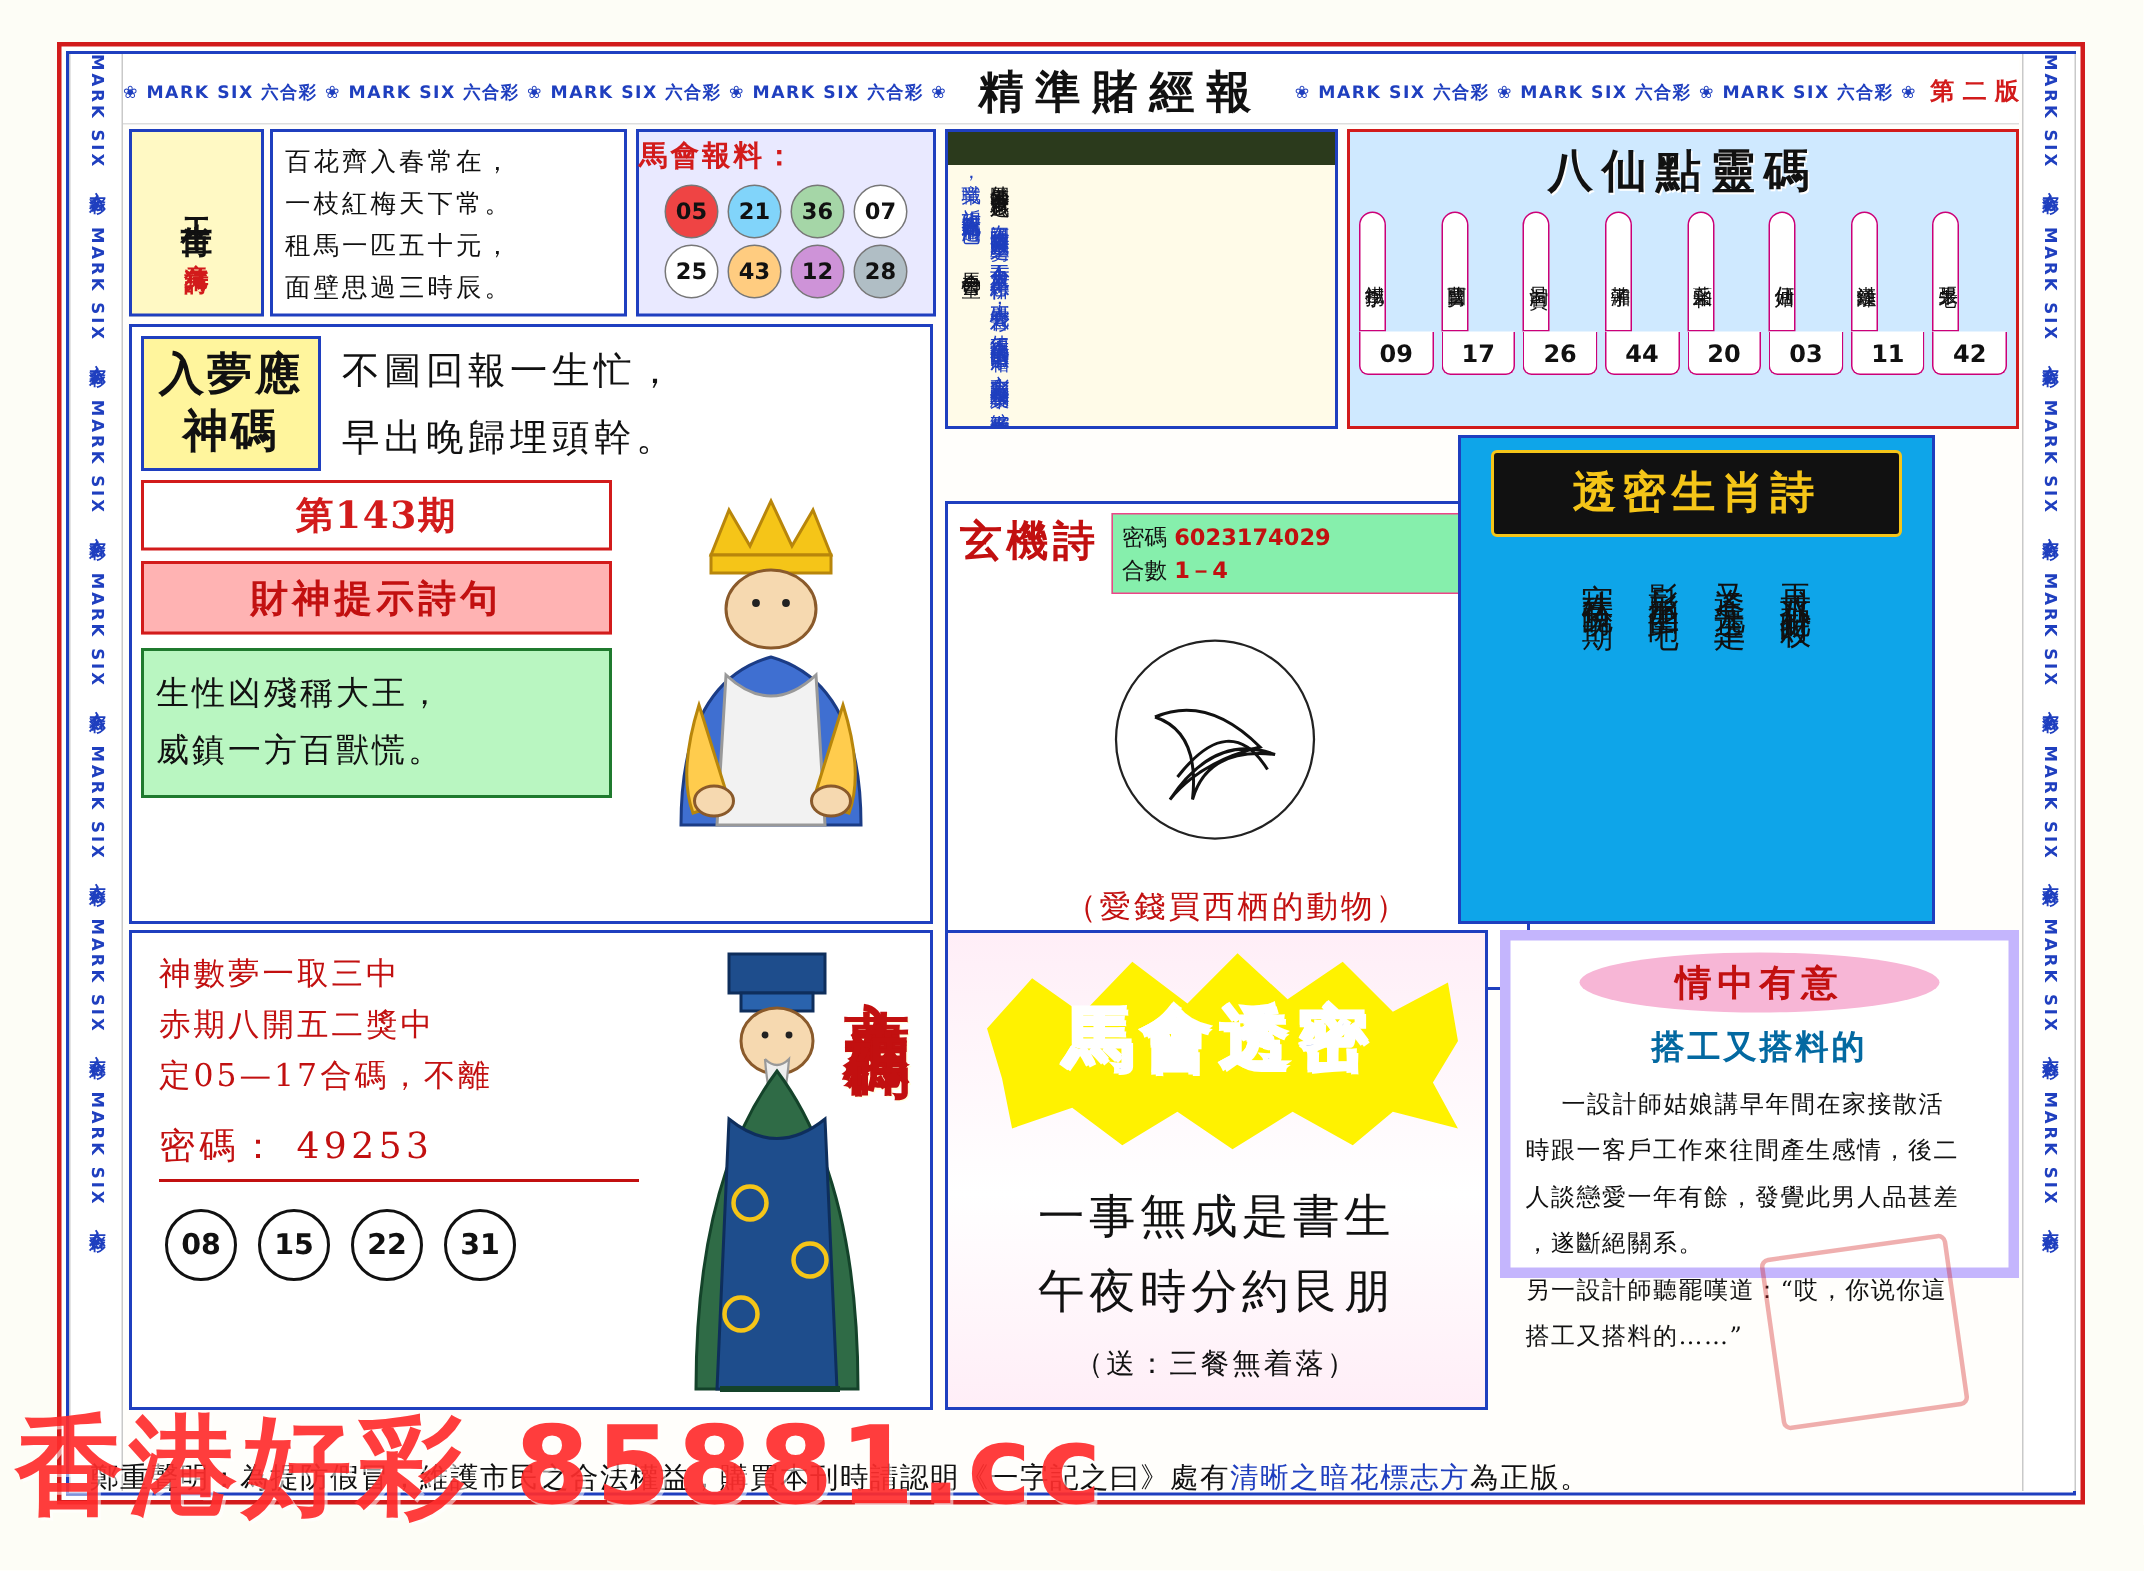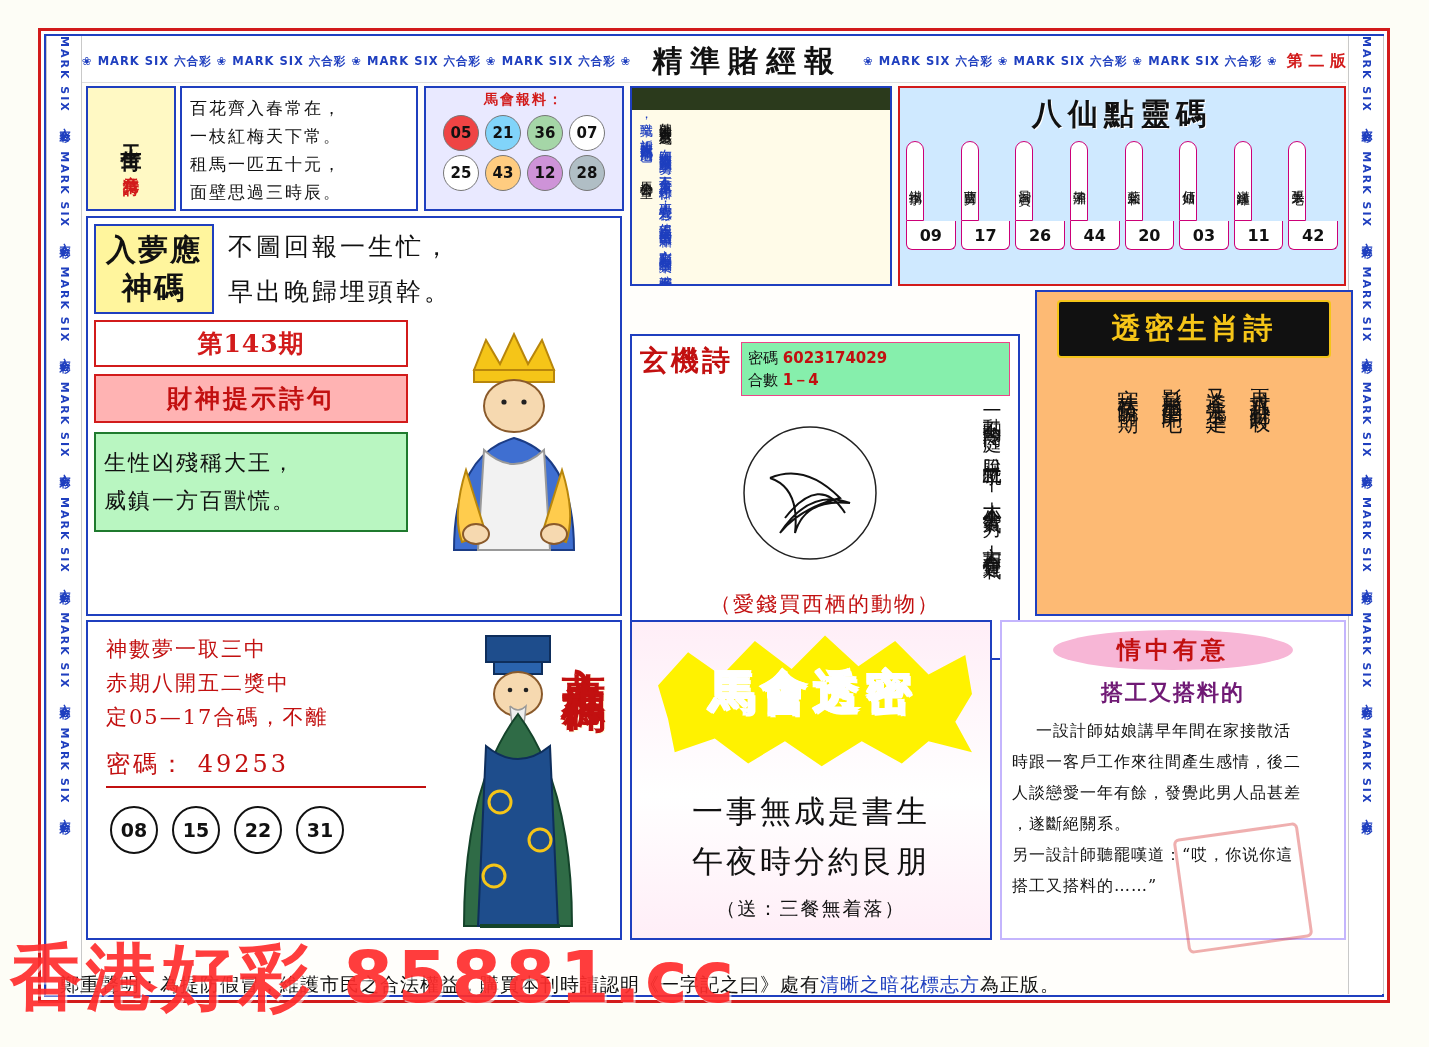--- a/index.html
+++ b/index.html
@@ -93,22 +93,22 @@
     font-family:"DejaVu Serif","Liberation Serif",serif;
     font-size:17px;color:#111;line-height:28px;letter-spacing:2px;
   }
 
   .horse-news{
     left:424px;top:86px;width:200px;height:125px;
     border:2px solid #1f3fbf;background:#e9e9ff;
   }
   .hn-title{
     font-family:"DejaVu Serif","Liberation Serif",serif;
-    font-weight:bold;font-size:14px;color:#d21b1b;
-    text-align:center;padding:3px 0 2px;letter-spacing:2px;
+    font-weight:bold;font-size:19px;color:#d21b1b;
+    text-align:left;padding:3px 0 2px;letter-spacing:2px;
   }
   .ball-row{display:flex;justify-content:center;gap:6px;margin-top:4px;}
   .ball{
     width:34px;height:34px;border-radius:50%;
     display:flex;align-items:center;justify-content:center;
     font-size:15px;font-weight:bold;color:#111;
     border:1px solid #777;
     font-family:"DejaVu Sans",sans-serif;
   }
 
@@ -223,22 +223,22 @@
     height:186px;
   }
   .xj-scribble{flex:1;display:flex;align-items:center;justify-content:center;}
   .xj-bottom{
     text-align:center;
     font-family:"DejaVu Serif","Liberation Serif",serif;
     font-size:21px;color:#c21010;letter-spacing:2px;padding-top:4px;
   }
 
   .toumi{
-    left:1035px;top:290px;width:318px;height:326px;
-    border:2px solid #1f3fbf;background:#fdba74;
+    left:972px;top:290px;width:318px;height:326px;
+    border:2px solid #1f3fbf;background:#0ea5e9;
   }
   .toumi-banner{
     margin:8px auto 0;width:270px;height:54px;background:#111;
     border:2px solid #f5c518;border-radius:4px;
     display:flex;align-items:center;justify-content:center;
   }
   .toumi-banner span{
     font-family:"DejaVu Serif","Liberation Serif",serif;
     font-weight:bold;font-size:29px;color:#f5c518;letter-spacing:4px;
   }
@@ -313,35 +313,35 @@
     font-family:"DejaVu Serif","Liberation Serif",serif;
     font-size:31px;line-height:50px;color:#111;letter-spacing:3px;
   }
   .mh2-note{
     text-align:center;padding-top:10px;
     font-family:"DejaVu Serif","Liberation Serif",serif;
     font-size:19px;color:#111;letter-spacing:2px;
   }
 
   .qing{
-    left:1000px;top:620px;width:346px;height:320px;
-    border:2px solid #c4b5fd;background:#ffffff;
+    left:1000px;top:620px;width:346px;height:232px;
+    border:7px solid #c4b5fd;background:#ffffff;
   }
   .qing-oval{
     margin:8px auto 0;width:240px;height:40px;border-radius:50%;
     background:#f7b6d6;display:flex;align-items:center;justify-content:center;
   }
   .qing-oval span{
     font-family:"DejaVu Serif","Liberation Serif",serif;
     font-weight:bold;font-size:24px;color:#c21010;letter-spacing:4px;
   }
   .qing-sub{
     text-align:center;padding-top:8px;
     font-family:"DejaVu Serif","Liberation Serif",serif;
-    font-weight:bold;font-size:22px;color:#701a75;letter-spacing:2px;
+    font-weight:bold;font-size:22px;color:#0369a1;letter-spacing:2px;
   }
   .qing-body{padding:8px 10px 0;}
   .qing-body p{
     margin:0 0 2px;
     font-family:"DejaVu Serif","Liberation Serif",serif;
     font-size:16px;line-height:29px;color:#111;letter-spacing:1px;
     text-indent:0;
   }
   .qing-body p.ind{text-indent:24px;}
 

